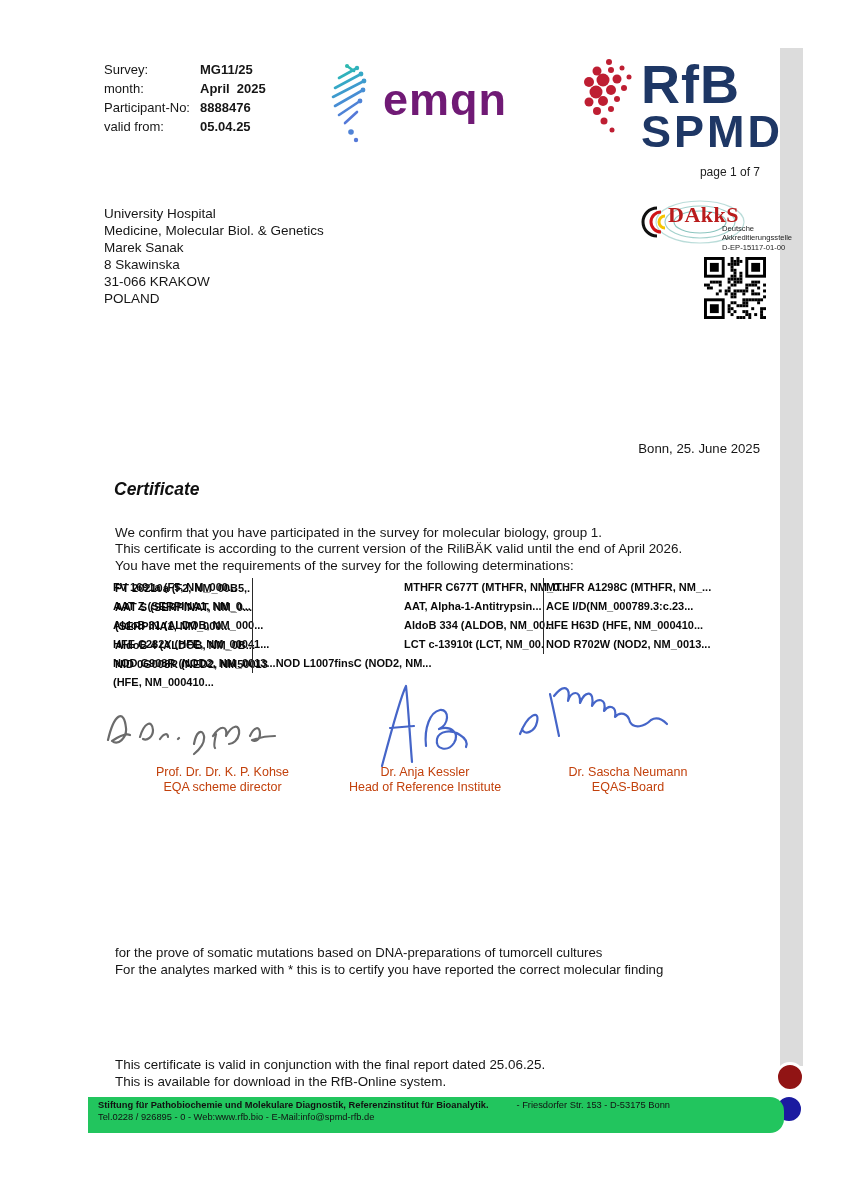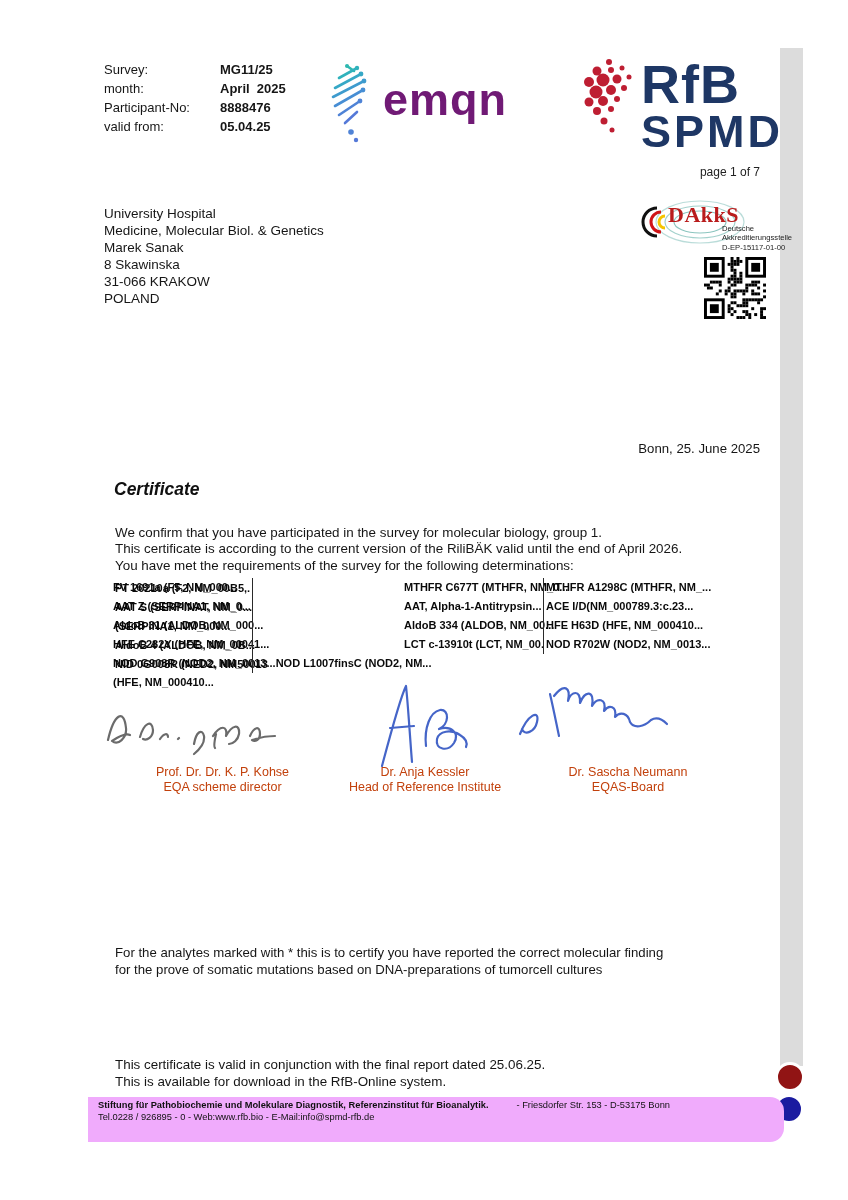--- a/index.html
+++ b/index.html
@@ -1,21 +1,21 @@
 <!DOCTYPE html>
 <html><head>
 <meta charset="utf-8">
 <style>
   html,body{margin:0;padding:0;background:#ffffff;}
   body{width:848px;height:1200px;position:relative;overflow:hidden;
        font-family:"Liberation Sans",sans-serif;color:#161616;}
   .abs{position:absolute;}
   
   .survey{left:104px;top:60px;width:250px;font-size:13px;line-height:19px;}
-  .survey .row{display:flex;gap:20px;}
+  .survey .row{display:flex;}
   .survey .lab{width:96px;}
   .survey .val{font-weight:bold;white-space:pre;}
   
   .emqn-ic{left:326px;top:60px;}
   .emqn-tx{left:383px;top:74px;font-size:45px;font-weight:bold;letter-spacing:1px;color:#701a75;}
   
   .rfb-ic{left:584px;top:55px;}
   .rfb-tx{left:641px;top:57px;line-height:1;color:#1e3765;}
   .rfb-tx .l1{font-size:54px;font-weight:bold;letter-spacing:1px;}
   .rfb-tx .l2{font-size:45px;font-weight:bold;letter-spacing:3px;margin-top:-2px;}
@@ -41,21 +41,21 @@
   .vrule{position:absolute;width:1px;background:#2a2a2a;}
   
   .sig path{fill:none;stroke-linecap:round;stroke-linejoin:round;}
   .sig-gray path{stroke:#6b6b6b;stroke-width:2.2;}
   .sig-blue path{stroke:#4565c8;stroke-width:2.2;}
   .cap{position:absolute;text-align:center;font-size:12.5px;line-height:14.5px;color:#c2410c;}
   
   .note1{left:115px;top:944px;font-size:13.2px;line-height:17px;}
   .note2{left:115px;top:1056px;font-size:13.4px;line-height:17px;}
   
-  .fband{left:88px;top:1097px;width:696px;height:45px;background:#f0abfc;
+  .fband{left:88px;top:1097px;width:696px;height:36px;background:#22c55e;
          border-radius:0 14px 14px 0;font-size:9.3px;line-height:11.5px;
          padding:3px 0 0 10px;box-sizing:border-box;color:#111;}
   .fband .b{font-weight:bold;}
   .fband .rest{margin-left:28px;}
   .vstrip{left:780px;top:48px;width:23px;height:1018px;background:#dcdcdc;}
   .holedot{position:absolute;width:24px;height:24px;border-radius:50%;border:3px solid #ffffff;}
   .dot-red{left:775px;top:1062px;background:#911414;}
   .dot-blue{left:774px;top:1094px;background:#1b1ba0;}
 </style>
 </head>
@@ -338,22 +338,22 @@
 <div class="cap" style="left:335px;top:765px;width:180px">
   <div>Dr. Anja Kessler</div>
   <div>Head of Reference Institute</div>
 </div>
 <div class="cap" style="left:538px;top:765px;width:180px">
   <div>Dr. Sascha Neumann</div>
   <div>EQAS-Board</div>
 </div>
 
 <div class="abs note1">
+  <div>for the prove of somatic mutations based on DNA-preparations of tumorcell cultures</div>
   <div>For the analytes marked with * this is to certify you have reported the correct molecular finding</div>
-  <div>for the prove of somatic mutations based on DNA-preparations of tumorcell cultures</div>
 </div>
 <div class="abs note2">
   <div>This certificate is valid in conjunction with the final report dated 25.06.25.</div>
   <div>This is available for download in the RfB-Online system.</div>
 </div>
 
 <div class="abs fband">
   <div><span class="b">Stiftung für Pathobiochemie und Molekulare Diagnostik, Referenzinstitut für Bioanalytik.</span><span class="rest">- Friesdorfer Str. 153 - D-53175 Bonn</span></div>
   <div>Tel.0228 / 926895 - 0 - Web:www.rfb.bio - E-Mail:info@spmd-rfb.de</div>
 </div>

